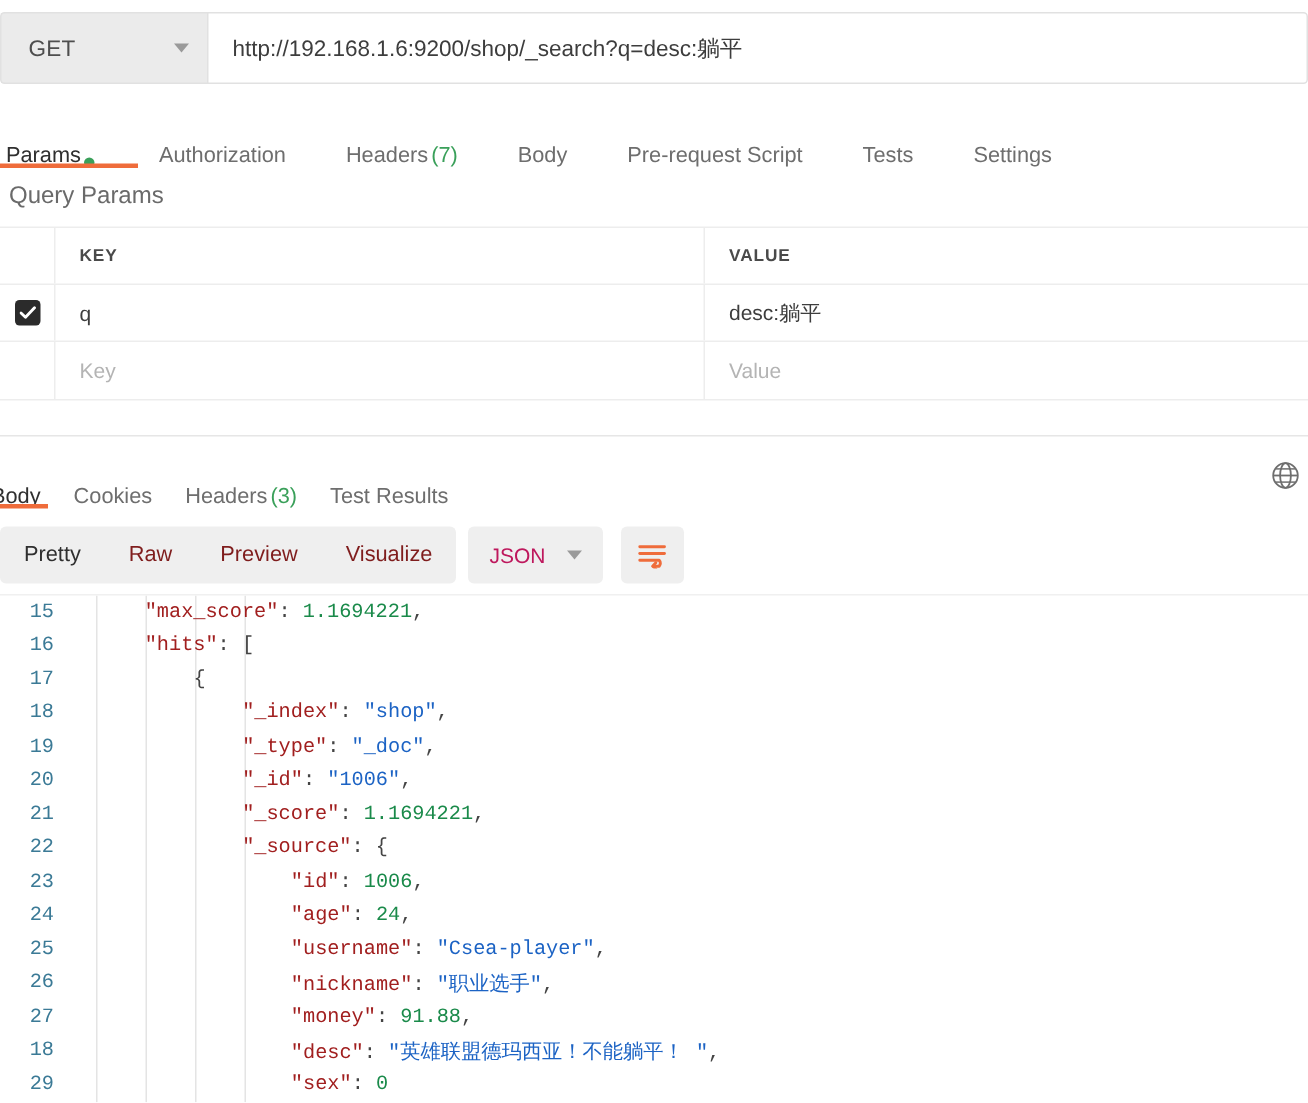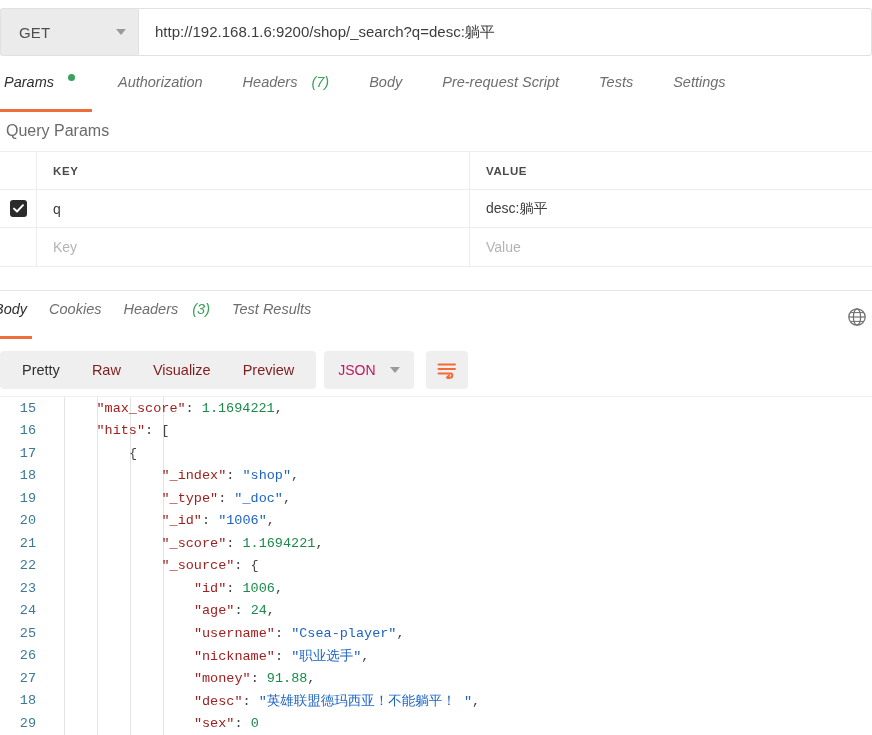--- a/index.html
+++ b/index.html
@@ -50,23 +50,23 @@
   }
 
   
   .req-tabs {
     position: absolute; left: 0; top: 74px;
     width: 872px; height: 38px;
     display: flex; align-items: flex-start;
   }
   .rtab {
     position: relative; height: 38px;
-    display: flex; align-items: flex-start; gap: 14px;
+    display: flex; align-items: flex-end; gap: 2px;
     font-size: 14.5px; color: #6e6e6e;
-    cursor: pointer; white-space: nowrap; font-style: italic;
+    cursor: pointer; white-space: nowrap;
   }
   .rtab.active { color: #2f2f2f; }
   .rtab .underline {
     position: absolute; left: 0; bottom: 0;
     height: 3px; background: #ef6c3b;
   }
   .green-dot {
     width: 7px; height: 7px; border-radius: 50%;
     background: #3aa05a; display: inline-block;
   }
@@ -139,21 +139,21 @@
 
   
   .view-toolbar {
     position: absolute; left: 0; top: 350px;
     width: 872px; height: 40px;
     display: flex; align-items: center;
   }
   .seg-group {
     height: 38px; background: #efefef; border-radius: 4px;
     display: flex; align-items: center;
-    padding: 0 6px;
+    padding: 0 0;
   }
   .seg {
     height: 38px; padding: 0 16px;
     display: flex; align-items: center;
     font-size: 14.5px; color: #7f1d1d;
     cursor: pointer;
   }
   .seg.active { color: #2f2f2f; }
   .fmt-box {
     height: 38px; background: #efefef; border-radius: 4px;
@@ -314,24 +314,24 @@
 
   <div class="view-toolbar">
     <div class="seg-group" id="view-modes">
         <div class="seg active">
           <span>Pretty</span>
         </div>
         <div class="seg">
           <span>Raw</span>
         </div>
         <div class="seg">
+          <span>Preview</span>
+        </div>
+        <div class="seg">
           <span>Visualize</span>
-        </div>
-        <div class="seg">
-          <span>Preview</span>
         </div>
       </div>
 
     <div class="fmt-box">
       <span class="fmt-label">JSON</span>
       <span class="caret"></span>
     </div>
 
     <div class="wrap-box">
       <svg width="20" height="17" viewBox="0 0 20 17">

